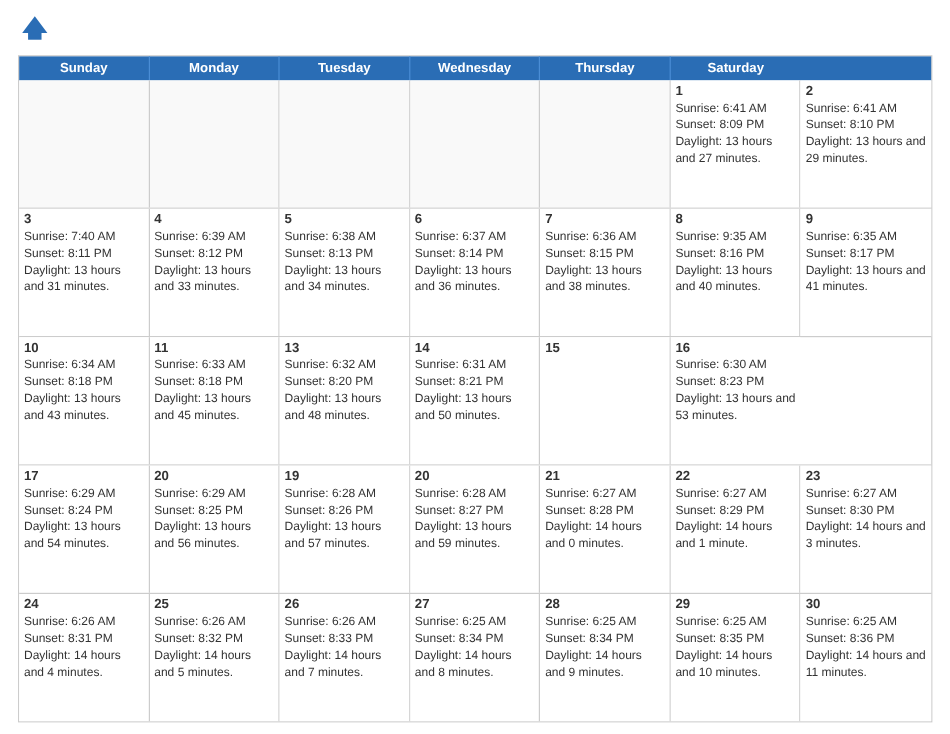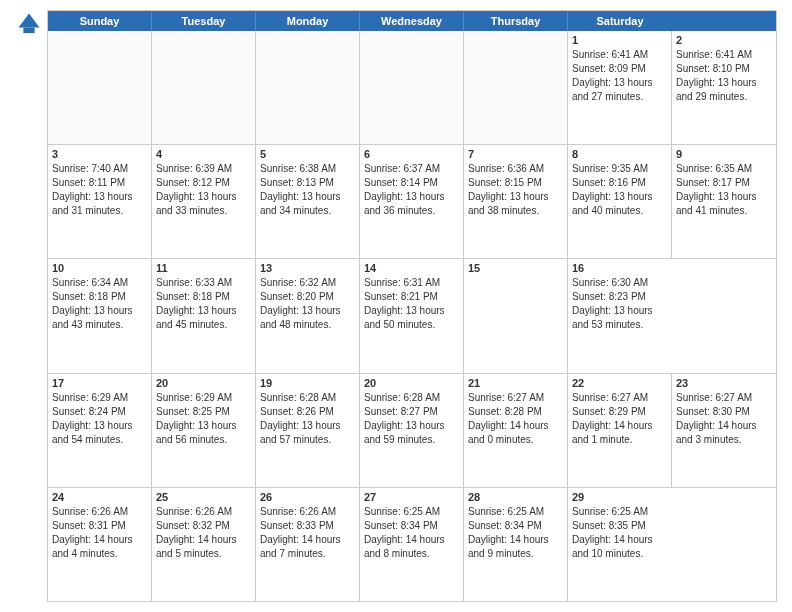--- a/index.html
+++ b/index.html
@@ -8,21 +8,21 @@
       background: #fff;
       width: 792px;
       height: 612px;
       overflow: hidden;
     }
     .page {
       width: 792px;
       height: 612px;
       padding: 10px 15px;
       display: flex;
-      flex-direction: row;
+      flex-direction: column;
     }
     .header {
       display: flex;
       justify-content: space-between;
       align-items: flex-start;
       margin-bottom: 8px;
     }
     .logo {
       display: flex;
       align-items: center;
@@ -126,22 +126,22 @@
     </div>
     <div class="title-block">
       <h1></h1>
       <h2></h2>
     </div>
   </div>
 
   <div class="calendar">
     <div class="cal-header" id="cal-header">
         <div class="cal-header-cell">Sunday</div>
+        <div class="cal-header-cell">Monday</div>
         <div class="cal-header-cell">Tuesday</div>
-        <div class="cal-header-cell">Monday</div>
         <div class="cal-header-cell">Wednesday</div>
         <div class="cal-header-cell">Thursday</div>
         <div class="cal-header-cell">Saturday</div>
       </div>
     <div class="cal-body" id="cal-body">
         <div class="cal-row">
           <div class="cal-cell empty"></div>
           <div class="cal-cell empty"></div>
           <div class="cal-cell empty"></div>
           <div class="cal-cell empty"></div>
@@ -339,16 +339,23 @@
 Daylight: 14 hours
 and 9 minutes.</div>
           </div>
           <div class="cal-cell">
             <span class="day-num">29</span>
             <div class="info">Sunrise: 6:25 AM
 Sunset: 8:35 PM
 Daylight: 14 hours
 and 10 minutes.</div>
           </div>
+          <div class="cal-cell">
+            <span class="day-num">30</span>
+            <div class="info">Sunrise: 6:25 AM
+Sunset: 8:36 PM
+Daylight: 14 hours
+and 11 minutes.</div>
+          </div>
         </div>
       </div>
   </div>
 </div>
 
 </body></html>

